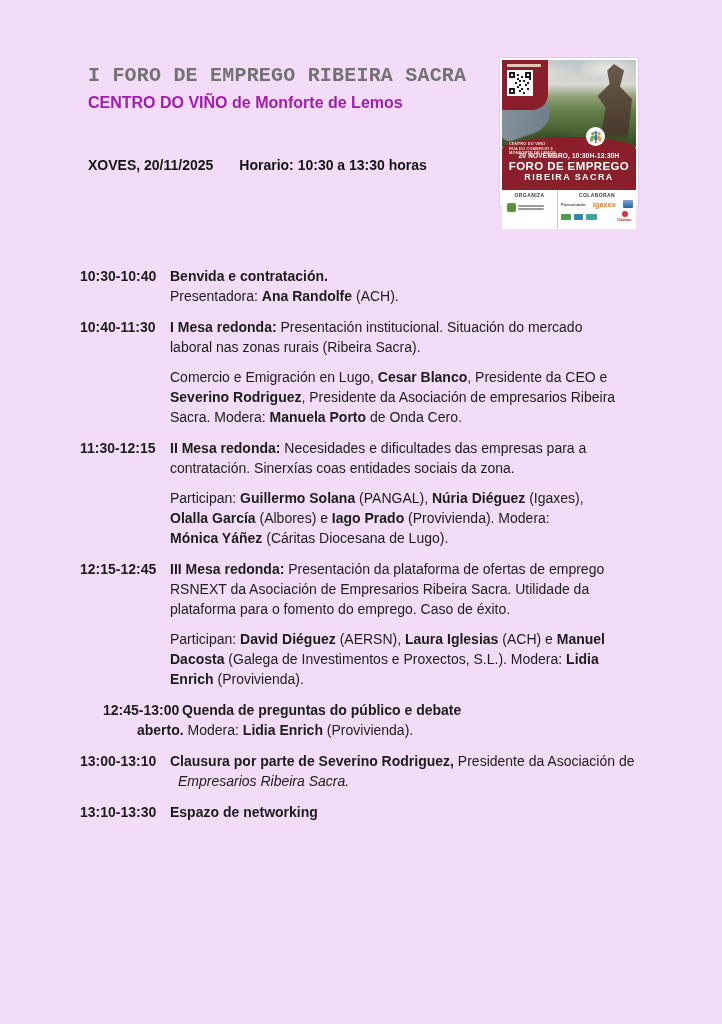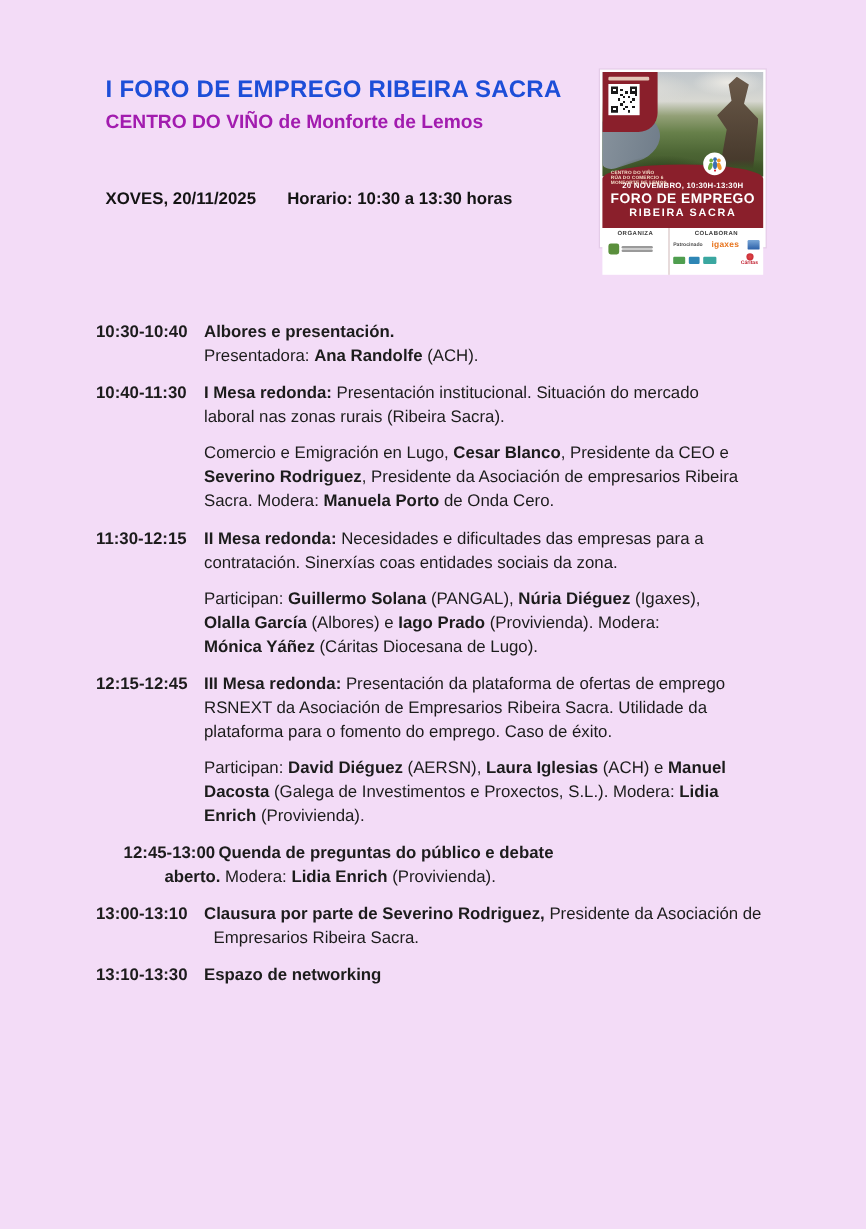--- a/index.html
+++ b/index.html
@@ -1,35 +1,35 @@
 <!DOCTYPE html>
 <html><head>
 <meta charset="utf-8">
 <style>
   html,body{margin:0;padding:0;}
   body{font-family:"Liberation Sans","DejaVu Sans",sans-serif;}
   .page{position:relative;width:722px;height:1024px;background:#f3dcf7;overflow:hidden;color:#1c1c1c;}
 
   
   .doc-header{position:absolute;left:88px;top:64px;}
-  .doc-title{margin:0 0 7px 0;font-size:20px;font-weight:bold;color:#1d4ed8;letter-spacing:.2px;}
+  .doc-title{margin:0 0 7px 0;font-size:20px;font-weight:bold;color:#737373;letter-spacing:.2px;font-family:Liberation Mono, monospace;}
   .doc-subtitle{margin:0 0 6px 0;font-size:16px;font-weight:bold;color:#a21caf;}
   .dateline{display:flex;gap:26px;font-size:14px;font-weight:bold;color:#141414;margin-top:45px;}
 
   
   .agenda{position:absolute;left:80px;top:266px;width:575px;font-size:14px;}
   .agenda-item{display:flex;margin-bottom:11px;}
   .agenda-item .time{flex:0 0 90px;font-weight:bold;line-height:20px;}
   .agenda-item .content{flex:1;}
   .line{line-height:20px;white-space:nowrap;}
   .block:not(:last-child){margin-bottom:10px;}
   b{font-weight:bold;}
   .variant-qa .time{flex:0 0 79px;margin-left:23px;}
   .variant-qa .line.outdent{margin-left:-45px;}
-  .line.indent-sm{margin-left:8px;}
+  .line.indent-sm{margin-left:8px;font-style:italic;}
 
   
   .poster{position:absolute;left:500px;top:58px;width:138px;height:148px;background:#fff;
           padding:2px;box-sizing:border-box;box-shadow:0 0 0 1px rgba(120,90,120,.12);}
   .photo{position:relative;height:87px;overflow:hidden;
     background:
       radial-gradient(42px 16px at 78% 10%, #eceae4 0%, rgba(236,234,228,0) 70%),
       radial-gradient(52px 20px at 28% 16%, #dcdcd8 0%, rgba(220,220,216,0) 70%),
       linear-gradient(180deg,#bfc6cb 0%,#d8d8d2 28%,#93a077 42%,#67804a 58%,#4c6534 78%,#3f5429 100%);}
   .rock{position:absolute;right:4px;top:4px;width:40px;height:80px;
@@ -183,21 +183,21 @@
         </div>
       </div>
     </div>
   </aside>
 
   <main class="agenda">
       <div class="agenda-item">
         <div class="time">10:30-10:40</div>
         <div class="content">
           <div class="block">
-            <div class="line"><b>Albores e presentación.</b></div>
+            <div class="line"><b>Benvida e contratación.</b></div>
             <div class="line"><span>Presentadora: </span><b>Ana Randolfe</b><span> (ACH).</span></div>
           </div>
         </div>
       </div>
       <div class="agenda-item">
         <div class="time">10:40-11:30</div>
         <div class="content">
           <div class="block">
             <div class="line"><b>I Mesa redonda: </b><span>Presentación institucional. Situación do mercado</span></div>
             <div class="line"><span>laboral nas zonas rurais (Ribeira Sacra).</span></div>

